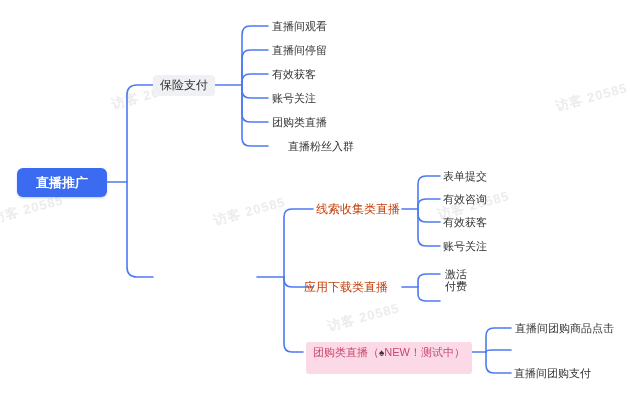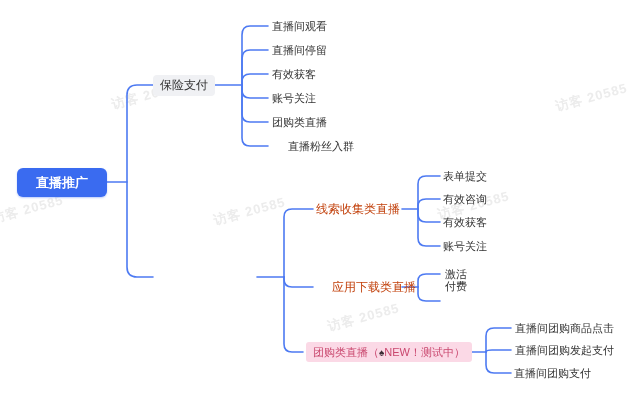--- a/index.html
+++ b/index.html
@@ -23,21 +23,21 @@
     height:21px;line-height:21px;padding:0 7px;background:#f0f1f4;color:#333;
     font-size:12px;border-radius:4px;cursor:pointer;
   }
   .sub{
     height:16px;line-height:16px;font-size:12px;color:#c2410c;cursor:pointer;
   }
   .leaf{
     height:16px;line-height:16px;font-size:11px;color:#333;cursor:pointer;
   }
   .pink{
-    height:20px;line-height:20px;padding:0 7px;background:#fbd9e6;color:#c9476e;
+    height:32px;line-height:20px;padding:0 7px;background:#fbd9e6;color:#c9476e;
     font-size:11px;border-radius:3px;cursor:pointer;text-align:center;
   }
   .pink .badge-icon{color:#3b2b33;font-size:10px;}
   .star{color:#333;font-size:10px;margin-right:2px;}
 </style>
 </head>
 <body>
 
 <div class="canvas">
 
@@ -95,24 +95,23 @@
   <div class="node leaf" style="left:272px;top:114px">团购类直播</div>
   <div class="node leaf" style="left:288px;top:138px">直播粉丝入群</div>
 
 
   <div class="node sub" style="left:316px;top:201px">线索收集类直播</div>
   <div class="node leaf" style="left:443px;top:168px">表单提交</div>
   <div class="node leaf" style="left:443px;top:191px">有效咨询</div>
   <div class="node leaf" style="left:443px;top:214px">有效获客</div>
   <div class="node leaf" style="left:443px;top:238px">账号关注</div>
 
-  <div class="node sub" style="left:332px;top:279px">应用下载类直播</div>
+  <div class="node sub" style="left:304px;top:279px">应用下载类直播</div>
   <div class="node leaf" style="left:445px;top:266px">激活</div>
   <div class="node leaf" style="left:445px;top:278px">付费</div>
 
   <div class="node pink" style="left:306px;top:342px">
     <span>团购类直播</span><span>（</span><span class="badge-icon">♠</span><span>NEW！测试中</span><span>）</span>
   </div>
   <div class="node leaf" style="left:515px;top:320px">直播间团购商品点击</div>
-  <div class="node leaf" style="left:515px;top:342px">直播间团购发起支付</div>
   <div class="node leaf" style="left:514px;top:365px">直播间团购支付</div>
 
 </div>
 
 </body></html>

